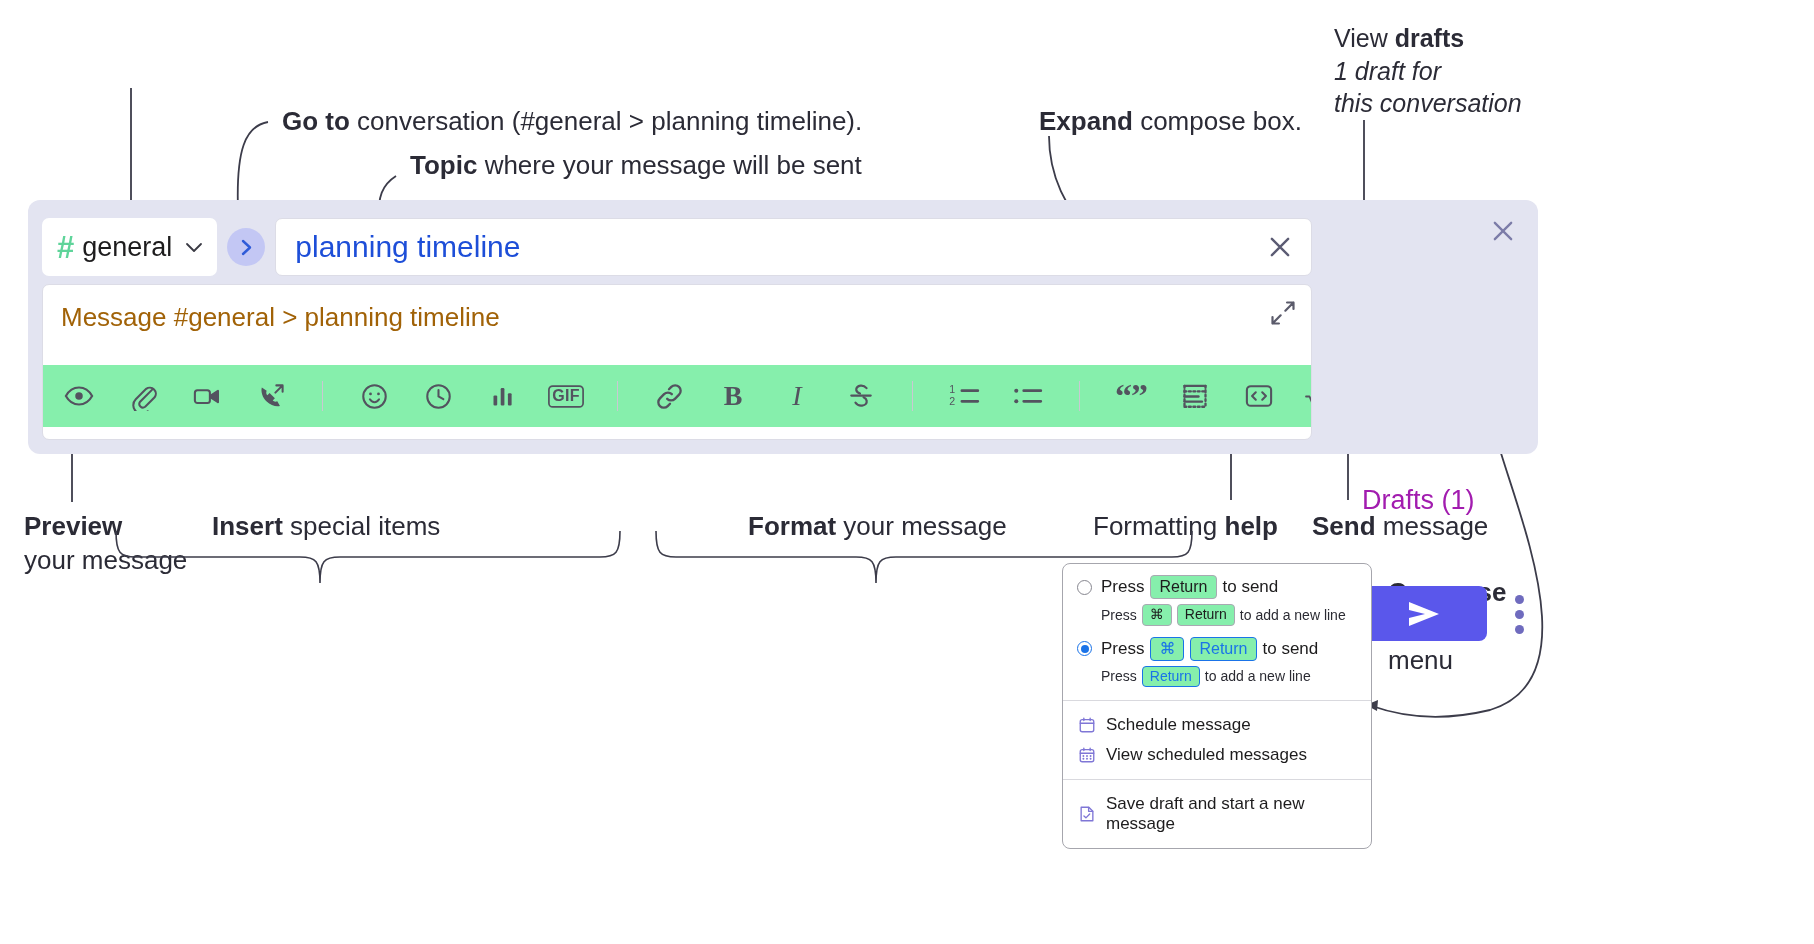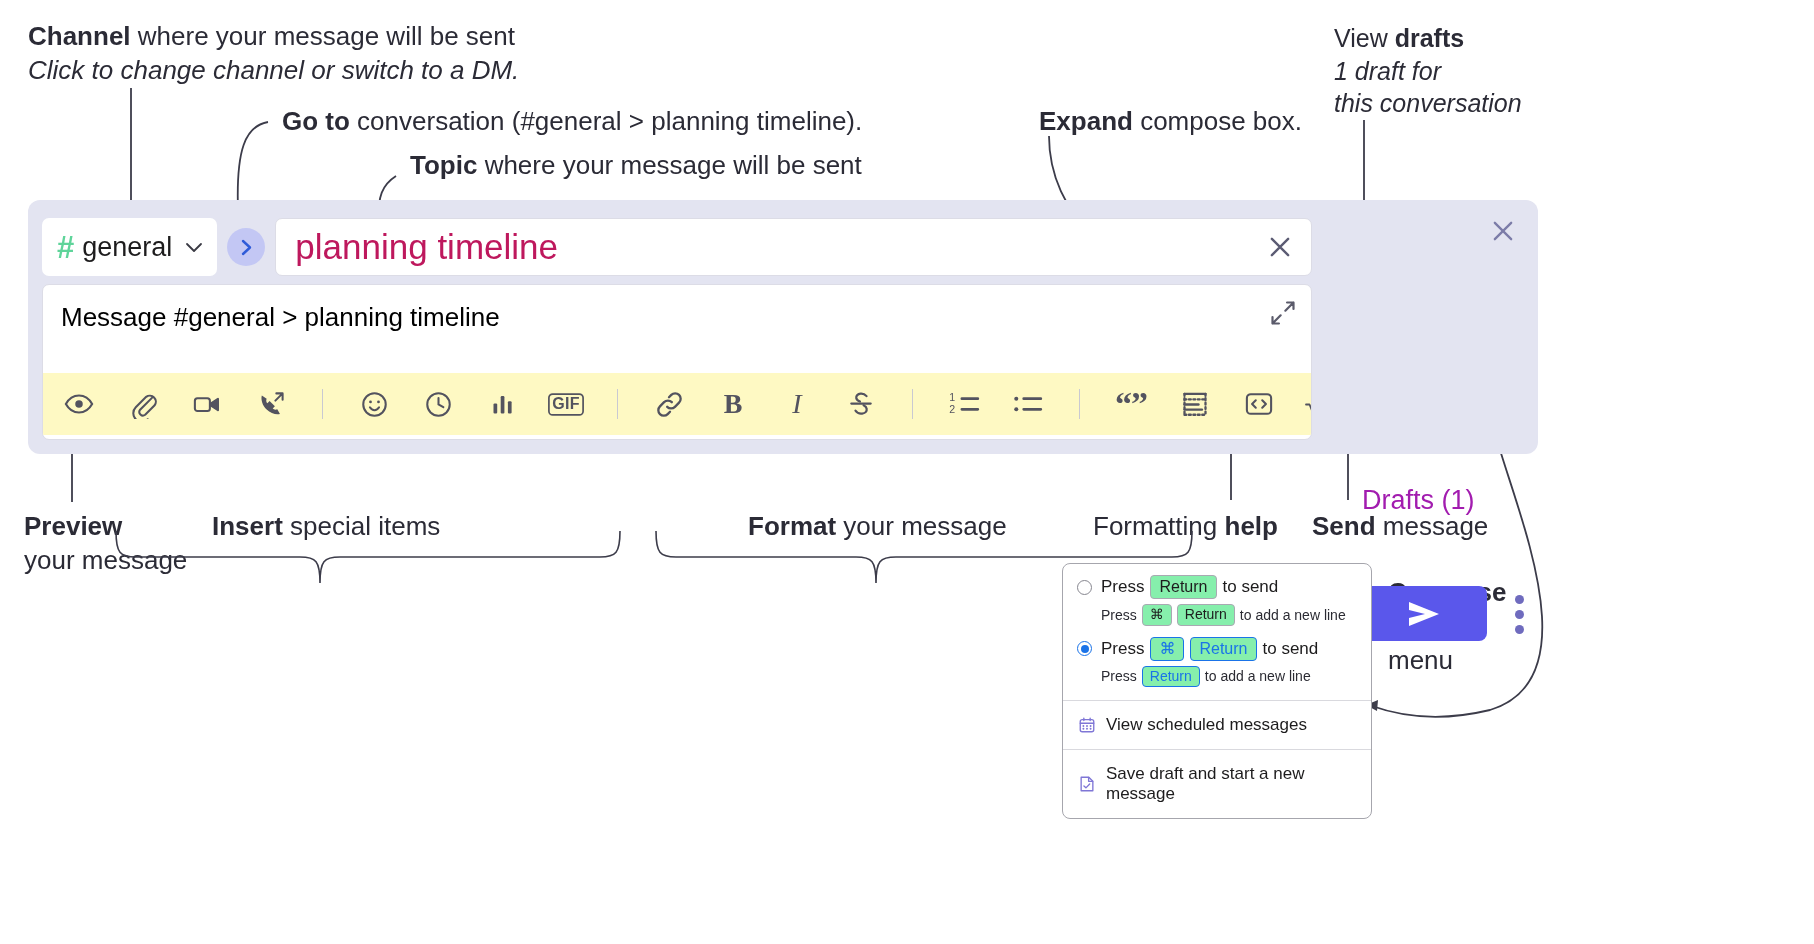--- a/index.html
+++ b/index.html
@@ -71,45 +71,45 @@
     cursor:pointer; flex:0 0 auto;
   }
   .topic-field {
     flex:1 1 auto; height:58px;
     background:#fff; border-radius:7px;
     display:flex; align-items:center;
     padding:0 14px 0 19px;
     position:relative;
     border:1px solid #dcdce6;
   }
-  .topic-text { font-size:35px; color:#be185d; }
+  .topic-text { font-size:30px; color:#1d4ed8; }
   .topic-clear {
     position:absolute; right:16px; top:50%; transform:translateY(-50%);
     color:#5b5b73; cursor:pointer;
     display:flex;
   }
 
   
   .msg-box {
     position:absolute; left:14px; top:84px;
     width:1270px; height:156px;
     background:#fff; border:1px solid #dcdce6; border-radius:7px;
     overflow:hidden;
   }
   .msg-placeholder {
     position:absolute; left:18px; top:17px;
-    font-size:26px; color:#000000;
+    font-size:26px; color:#a16207;
   }
   .expand-btn {
     position:absolute; right:14px; top:14px;
     color:#5b5b6b; cursor:pointer; display:flex;
   }
   .toolbar {
-    position:absolute; left:0; right:0; bottom:4px;
-    height:62px; background:#fef9c3;
+    position:absolute; left:0; right:0; bottom:12px;
+    height:62px; background:#86efac;
     display:flex; align-items:center;
     padding-left:12px; gap:16px;
   }
   .tb-btn {
     width:48px; height:44px;
     display:flex; align-items:center; justify-content:center;
     color:#53535f; cursor:pointer;
     flex:0 0 auto;
   }
   .tb-sep { width:1px; height:30px; background:#c9c9d2; margin:0 11px; flex:0 0 auto; }
@@ -180,24 +180,20 @@
     display:flex; align-items:center; gap:10px;
     padding:5px 12px 5px 14px; font-size:17px; color:#1d1c1d; cursor:pointer;
   }
   .mi .ico { width:19px; height:19px; display:flex; align-items:center; justify-content:center; color:#7f76d6; flex:0 0 auto;}
 </style>
 </head>
 <body>
 
 <div class="stage">
 
-  <div class="anno a-channel">
-    <div><b>Channel</b><span> where your message will be sent</span></div>
-    <div><i>Click to change channel or switch to a DM.</i></div>
-  </div>
 
   <div class="anno a-goto">
     <b>Go to</b><span> conversation (#general &gt; planning timeline).</span>
   </div>
 
   <div class="anno a-topic">
     <b>Topic</b><span> where your message will be sent</span>
   </div>
 
   <div class="anno a-expand">
@@ -518,20 +514,29 @@
     </div>
 
     <div class="menu-div"></div>
 
     <div class="menu-sec">
       <div class="mi">
         <span class="ico">
           <svg width="18" height="18" viewBox="0 0 20 20" fill="none" stroke="currentColor" stroke-width="1.5" stroke-linecap="round">
               <rect x="2.5" y="4" width="15" height="13.5" rx="2.2"></rect>
               <path d="M2.5 8 L17.5 8 M6.5 2.3 L6.5 5 M13.5 2.3 L13.5 5"></path>
+            </svg>
+        </span>
+        <span>Schedule message</span>
+      </div>
+      <div class="mi">
+        <span class="ico">
+          <svg width="18" height="18" viewBox="0 0 20 20" fill="none" stroke="currentColor" stroke-width="1.5" stroke-linecap="round">
+              <rect x="2.5" y="4" width="15" height="13.5" rx="2.2"></rect>
+              <path d="M2.5 8 L17.5 8 M6.5 2.3 L6.5 5 M13.5 2.3 L13.5 5"></path>
               <path d="M6 11 L6 11.1 M10 11 L10 11.1 M14 11 L14 11.1 M6 14 L6 14.1 M10 14 L10 14.1 M14 14 L14 14.1" stroke-width="2.1"></path>
             </svg>
         </span>
         <span>View scheduled messages</span>
       </div>
     </div>
 
     <div class="menu-div"></div>
 
     <div class="menu-sec">

